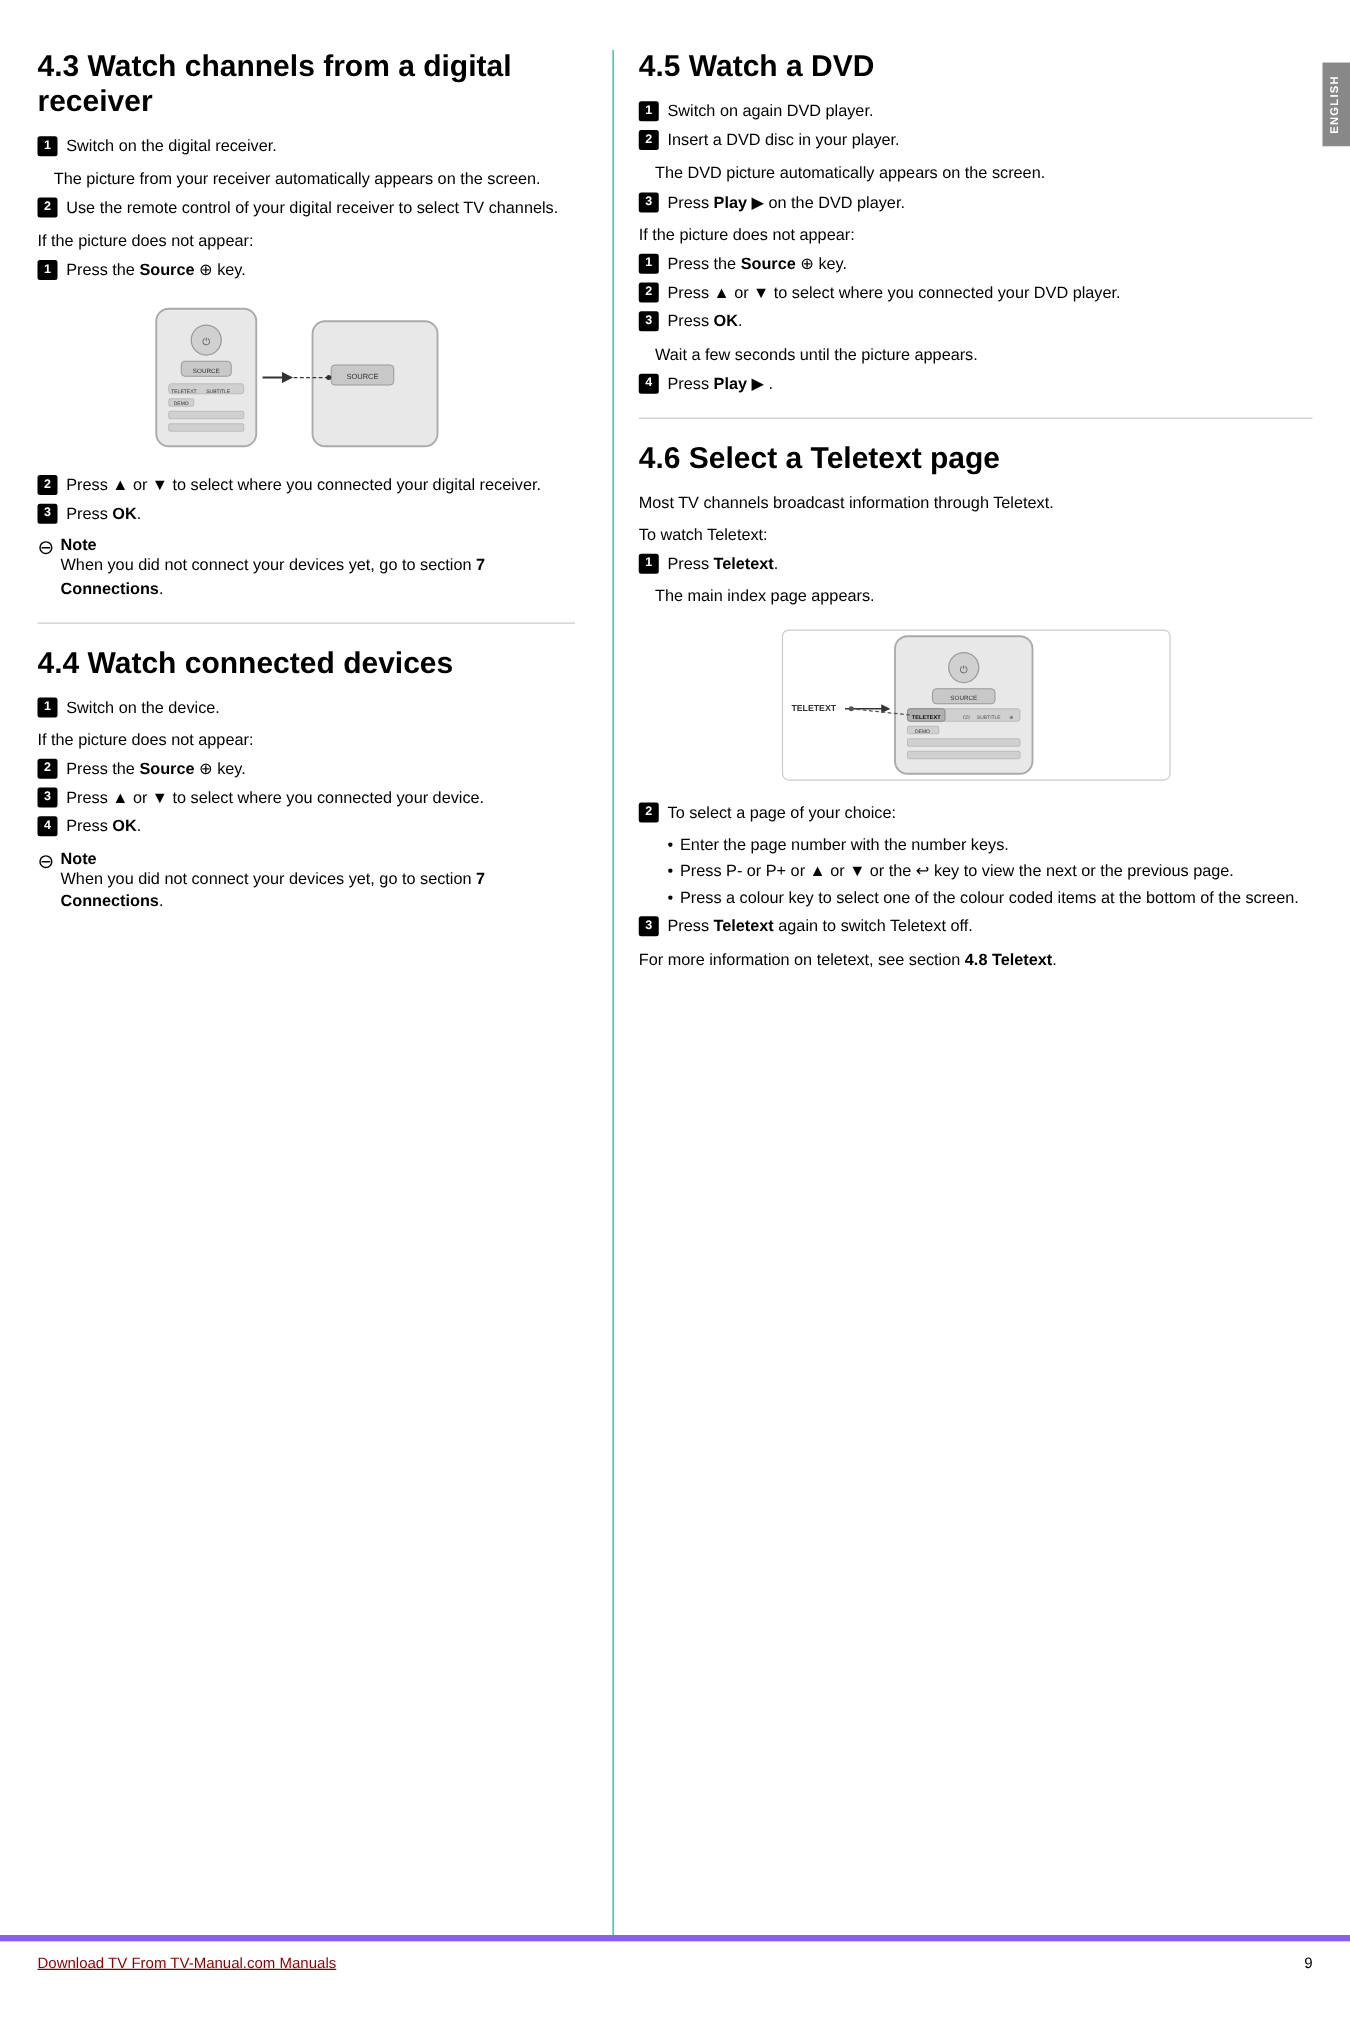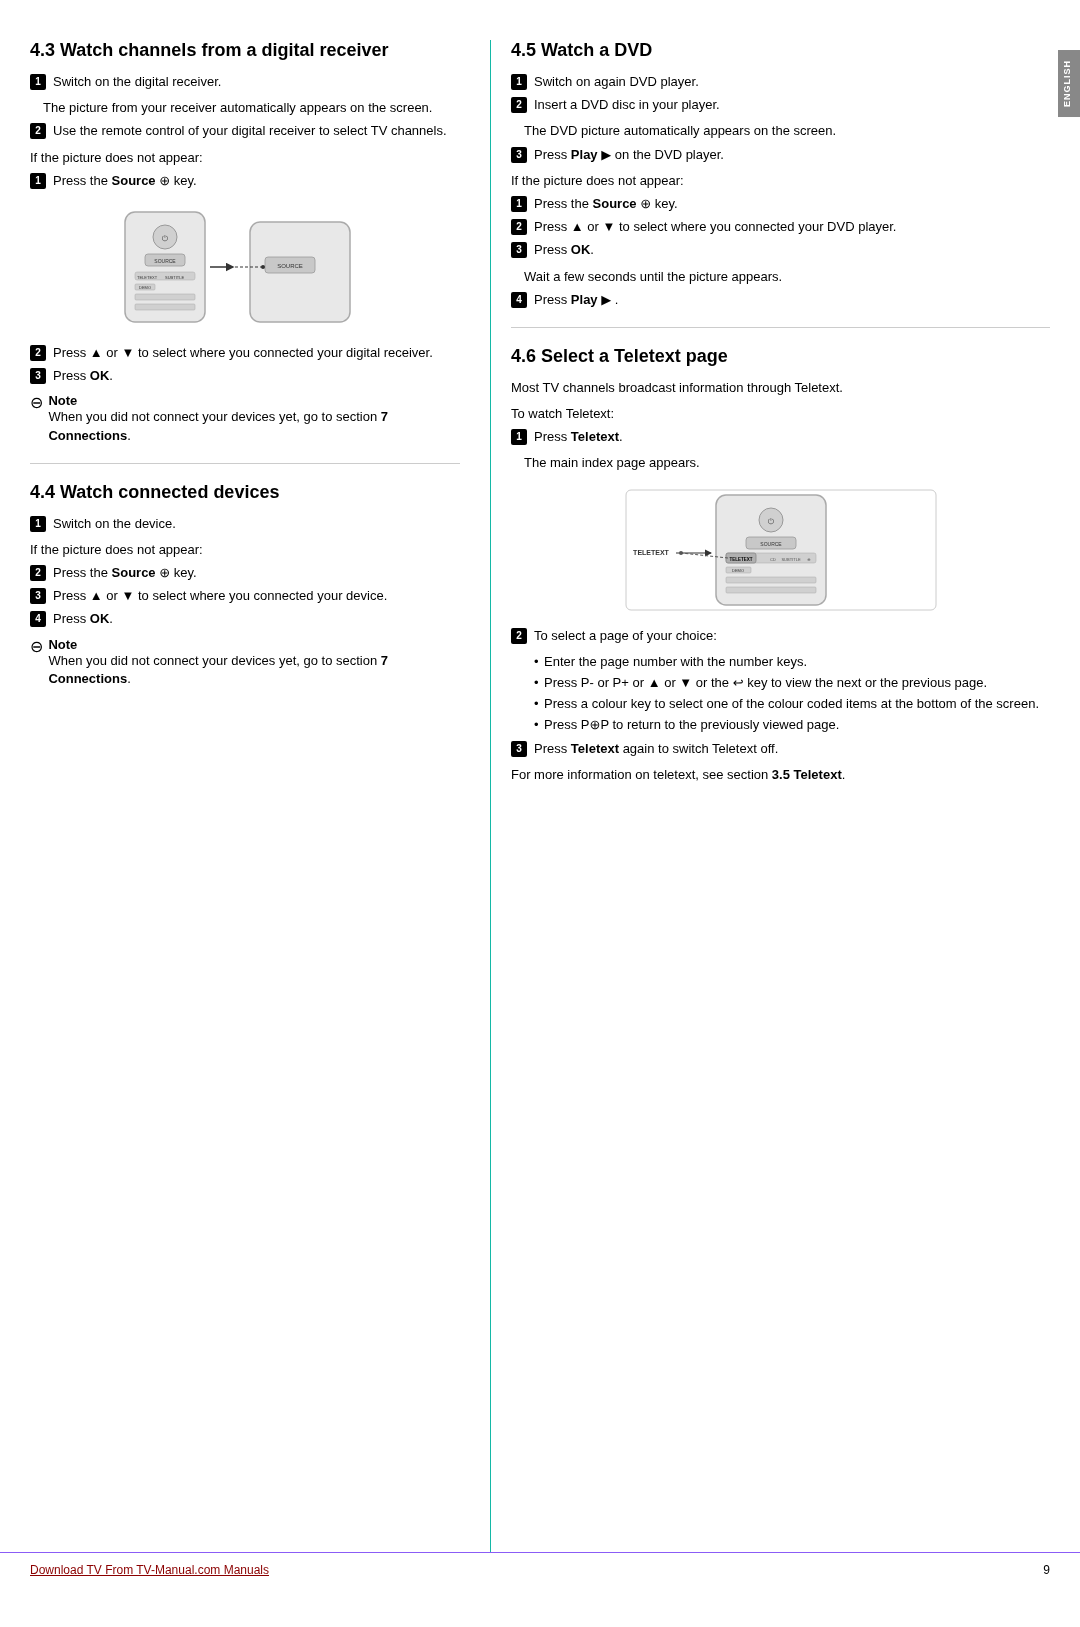--- a/index.html
+++ b/index.html
@@ -29,21 +29,21 @@
       width: 460px;
       padding-right: 30px;
       flex-shrink: 0;
     }
     .right-col {
       flex: 1;
       padding-left: 20px;
       border-left: 1px solid #14b8a6;
     }
     .section-title {
-      font-size: 18px;
+      font-size: 24px;
       font-weight: bold;
       margin-bottom: 12px;
       margin-top: 0;
     }
     .step-list {
       list-style: none;
       margin-bottom: 8px;
     }
     .step-list li {
       display: flex;
@@ -139,21 +139,21 @@
     .bullet-list li::before {
       content: '•';
       position: absolute;
       left: 0;
     }
     .footer-bar {
       display: flex;
       justify-content: space-between;
       align-items: flex-end;
       padding: 10px 30px;
-      border-top: 1px solid #8b5cf6;
+      border-top: 5px solid #8b5cf6;
       margin-top: auto;
     }
     .footer-link {
       color: #8B0000;
       text-decoration: underline;
       font-size: 12px;
     }
     .page-num {
       font-size: 12px;
     }
@@ -393,31 +393,30 @@
       <ul class="step-list">
         <li>
           <span class="step-num">2</span>
           <span class="step-text">To select a page of your choice:</span>
         </li>
       </ul>
       <ul class="bullet-list">
         <li>Enter the page number with the number keys.</li>
         <li>Press P- or P+ or ▲ or ▼ or the ↩ key to view the next or the previous page.</li>
         <li>Press a colour key to select one of the colour coded items at the bottom of the screen.</li>
-        <li>Press P⊕P to return to the previously viewed page.</li>
       </ul>
 
       <ul class="step-list">
         <li>
           <span class="step-num">3</span>
           <span class="step-text">Press <b>Teletext</b> again to switch Teletext off.</span>
         </li>
       </ul>
 
-      <p class="if-text">For more information on teletext, see section <b>3.5 Teletext</b>.</p>
+      <p class="if-text">For more information on teletext, see section <b>4.8 Teletext</b>.</p>
 
     </div>
   </div>
 
   <div class="footer-bar">
     <a class="footer-link" href="#">Download TV From TV-Manual.com Manuals</a>
     <span class="page-num">9</span>
   </div>
 </div>
 

